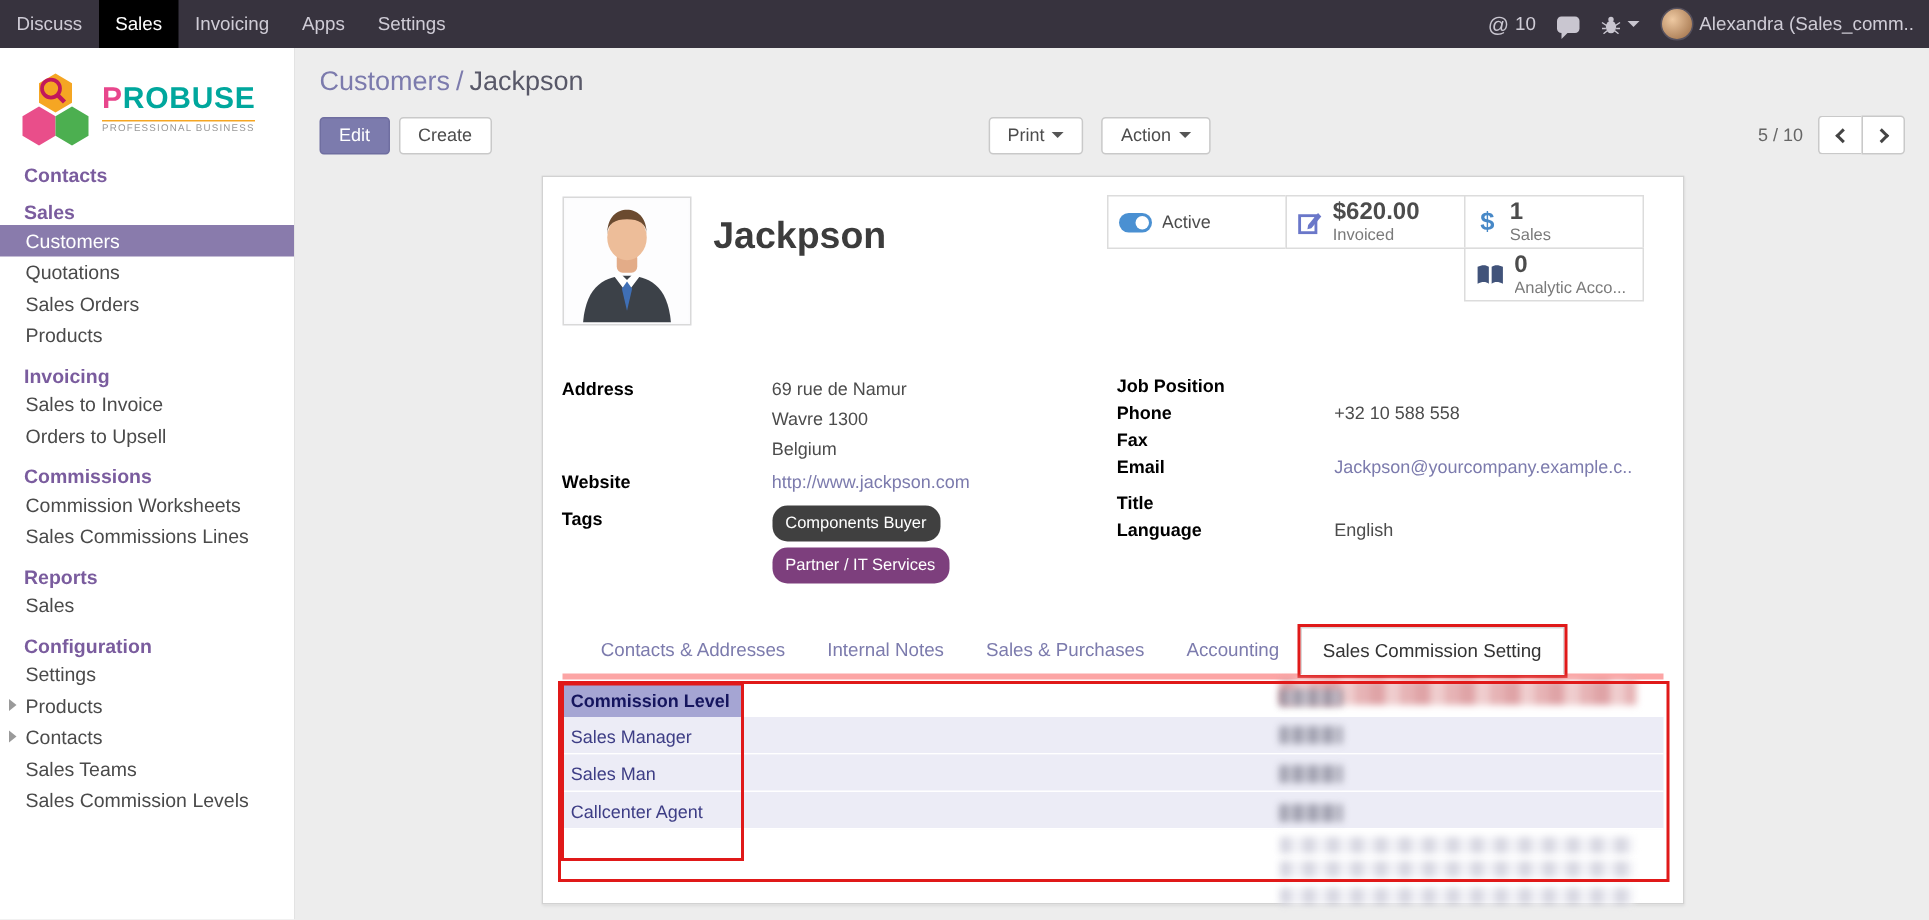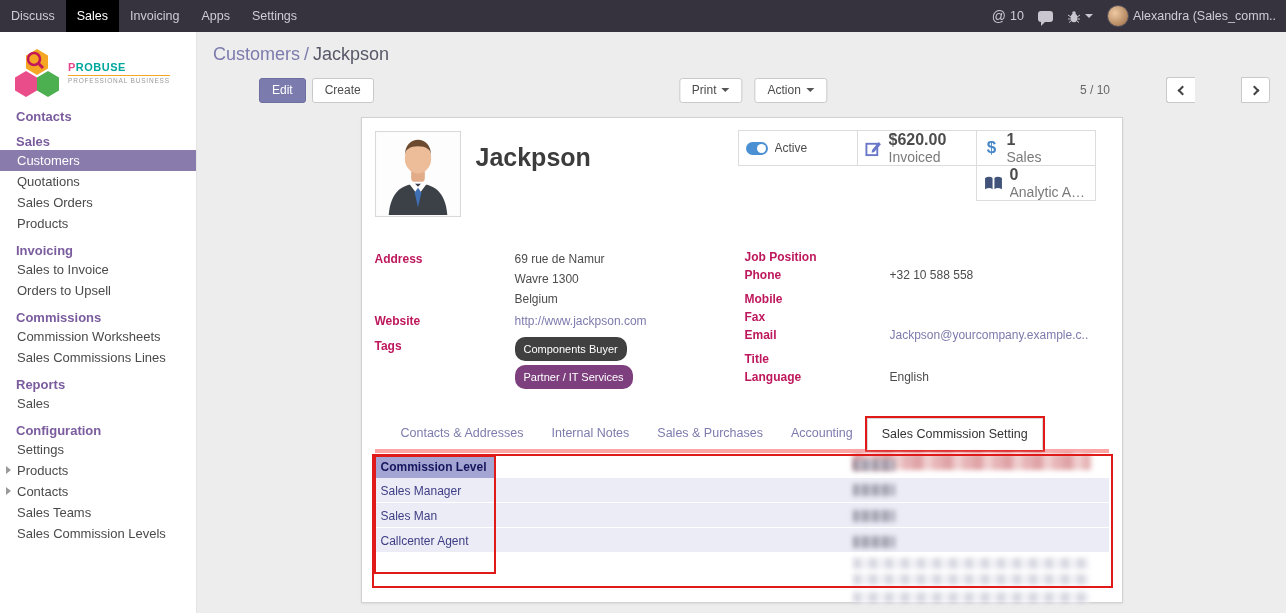--- a/index.html
+++ b/index.html
@@ -19,37 +19,37 @@
   .tb-avatar { width:22px; height:22px; border-radius:50%; background:radial-gradient(circle at 35% 35%, #eec9a2, #9a6a42); border:1px solid #56515e; }
   .user-name { white-space:nowrap; }
 
   
   .layout { display:flex; height:581px; }
   .sidebar { width:197px; background:#fff; border-right:1px solid #e3e3e3; flex:0 0 197px; overflow:hidden; }
   .main { flex:1; background:#ededed; overflow:hidden; }
 
   
   .logo { display:flex; align-items:center; gap:8px; margin:14px 10px 10px 14px; cursor:pointer; }
-  .logo-title { font-size:11px; font-weight:bold; color:#00a79d; letter-spacing:.5px; }
+  .logo-title { font-size:20px; font-weight:bold; color:#00a79d; letter-spacing:.5px; }
   .logo-title::first-letter { color:#e8468c; }
   .logo-sub { font-size:6.5px; color:#999; letter-spacing:.8px; margin-top:2px; border-top:1px solid #f5a623; padding-top:1px; }
   .side-section { margin-top:8px; }
   .side-header { padding:2px 16px; font-size:13px; font-weight:bold; color:#7a5c9e; line-height:13px; cursor:pointer; }
   .side-item { padding:4px 12px 4px 17px; font-size:13px; line-height:13px; color:#4a4a4a; cursor:pointer; position:relative; }
   .side-item.active { background:#897bac; color:#fff; }
   .tri { position:absolute; left:6px; top:6px; width:0; height:0; border-top:4px solid transparent; border-bottom:4px solid transparent; border-left:5px solid #9a9a9a; }
 
   
   .control-panel { padding:12px 16px 0 16px; }
   .breadcrumb { font-size:18px; }
   .bc-parent { color:#7c7bad; cursor:pointer; }
   .bc-sep { color:#7c7bad; margin:0 4px; }
   .bc-current { color:#585868; }
   .btn-row { display:flex; align-items:center; margin-top:12px; position:relative; }
-  button { font-family:"Liberation Sans", sans-serif; font-size:12px; cursor:pointer;margin-left:46px; }
+  button { font-family:"Liberation Sans", sans-serif; font-size:12px; cursor:pointer; }
   .btn { height:25px; padding:0 12px; background:#fff; border:1px solid #c9c9c9; border-radius:3px; color:#4c4c4c; }
   .btn.primary { background:#7c7bad; border-color:#6f6ea0; color:#fff; }
   .btn + .btn { margin-left:6px; }
   .center-group { position:absolute; left:50%; transform:translateX(-56%); display:flex; gap:6px; }
   .dd-caret { display:inline-block; width:0; height:0; border:4px solid transparent; border-top-color:#555; margin-left:5px; transform:translateY(2px); }
   .right-group { margin-left:auto; display:flex; align-items:center; gap:10px; }
   .pager-text { color:#666; }
   .pager-btns { display:flex; }
   .pager-btn { width:29px; height:26px; background:#fff; border:1px solid #c9c9c9; display:flex; align-items:center; justify-content:center; }
   .pager-btn:first-child { border-radius:3px 0 0 3px; border-right:none; }
@@ -57,35 +57,35 @@
   .chev { display:inline-block; width:7px; height:7px; border-left:2px solid #444; border-bottom:2px solid #444; transform:rotate(45deg); margin-left:2px; }
   .chev.right { transform:rotate(-135deg); margin-left:-2px; }
 
   
   .card { width:762px; height:486px; margin:14px auto 0; background:#fff; border:1px solid #d2d2d2; box-shadow:0 1px 2px rgba(0,0,0,.08); position:relative; padding:13px; }
 
   .stat-grid { position:absolute; top:13px; right:26px; display:grid; grid-template-columns:repeat(3,119px); }
   .stat { height:36px; border:1px solid #dcdcdc; background:#fff; display:flex; align-items:center; gap:7px; padding:0 7px; margin:-1px 0 0 -1px; text-align:left; }
   .stat4 { grid-column:3; }
   .stat-val { font-weight:bold; color:#4c4c4c; font-size:16px; line-height:1.2; }
-  .stat-lab { color:#7a7a7a; font-size:14px; line-height:1.2; white-space:nowrap; overflow:hidden; text-overflow:ellipsis; max-width:78px; }
+  .stat-lab { color:#7a7a7a; font-size:11px; line-height:1.2; white-space:nowrap; overflow:hidden; text-overflow:ellipsis; max-width:78px; }
   .stat-lab.solo { color:#4c4c4c; font-size:12px; }
   .toggle-icon { width:22px; height:13px; background:#4a90d2; border-radius:7px; position:relative; display:inline-block; flex:0 0 22px; }
   .toggle-icon::after { content:""; position:absolute; right:2px; top:2px; width:9px; height:9px; background:#fff; border-radius:50%; }
   .dollar-glyph { color:#4788c7; font-size:17px; font-weight:bold; width:16px; text-align:center; }
 
   .card-header { display:flex; }
   .avatar-box { width:86px; height:86px; border:1px solid #d9d9d9; background:#fbfbfd; padding:1px; flex:0 0 86px; }
   .form-title { font-size:25px; font-weight:bold; color:#3c3c3c; margin:12px 0 0 15px; }
 
   .fields { display:flex; margin-top:32px; }
   .fcol-left { width:370px; flex:0 0 370px; }
   .fcol-right { flex:1; }
   .frow { display:flex; margin-bottom:2px; }
-  .flabel { width:140px; flex:0 0 140px; font-weight:bold; color:#be185d; line-height:20px; }
+  .flabel { width:140px; flex:0 0 140px; font-weight:bold; color:#000000; line-height:20px; }
   .fcol-right .flabel { width:145px; flex:0 0 145px; line-height:17px; }
   .fval { color:#4c4c4c; line-height:20px; }
   .fcol-right .fval { line-height:17px; }
   .frow.slim { margin-bottom:1px; }
   .frow.gap-top { margin-top:7px; }
   .link { color:#7c7bad; text-decoration:none; cursor:pointer; }
   .tag { display:inline-block; color:#fff; font-size:11px; border-radius:10px; padding:2px 9px; margin:1px 0 3px; cursor:pointer; }
   .tag.blue { background:#404040; }
   .tag.purple { background:#7d3f7d; }
 
@@ -297,24 +297,20 @@
 
         <div class="fcol-right">
           <div class="frow slim">
             <span class="flabel">Job Position</span>
             <span class="fval"></span>
           </div>
           <div class="frow slim">
             <span class="flabel">Phone</span>
             <span class="fval">+32 10 588 558</span>
           </div>
-          <div class="frow slim gap-top">
-            <span class="flabel">Mobile</span>
-            <span class="fval"></span>
-          </div>
           <div class="frow slim">
             <span class="flabel">Fax</span>
             <span class="fval"></span>
           </div>
           <div class="frow slim">
             <span class="flabel">Email</span>
             <a class="fval link">Jackpson@yourcompany.example.c..</a>
           </div>
           <div class="frow slim gap-top">
             <span class="flabel">Title</span>

